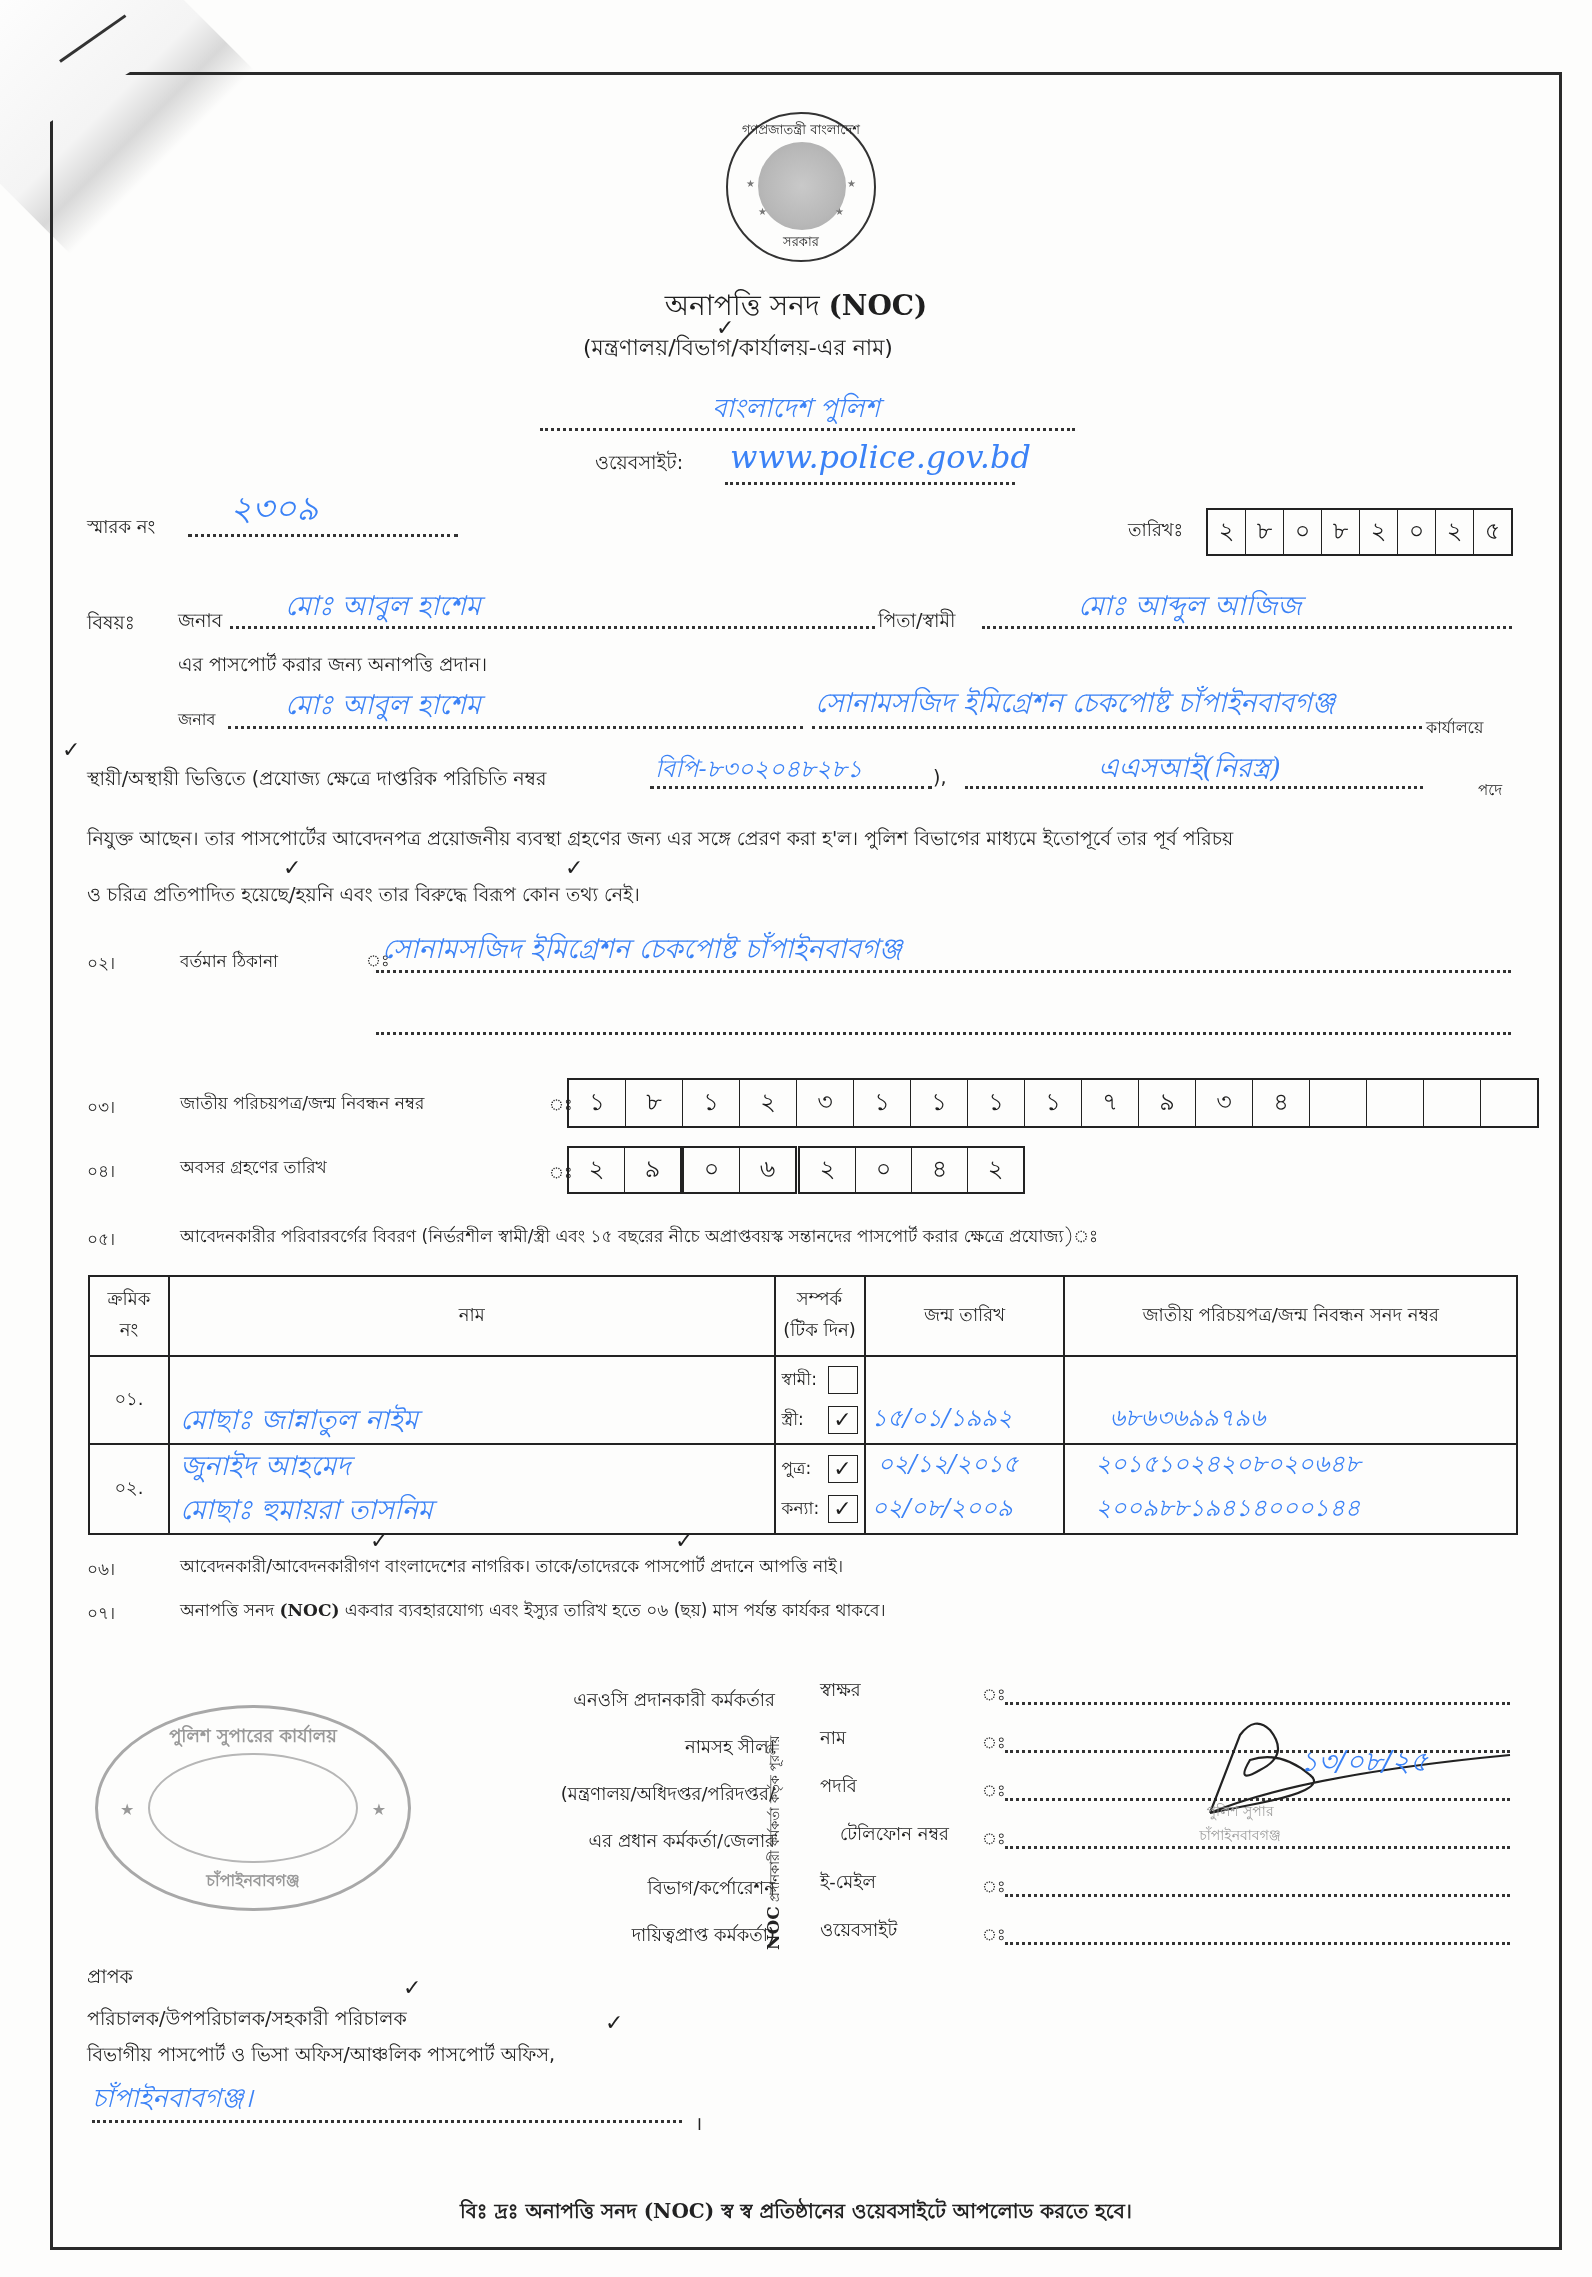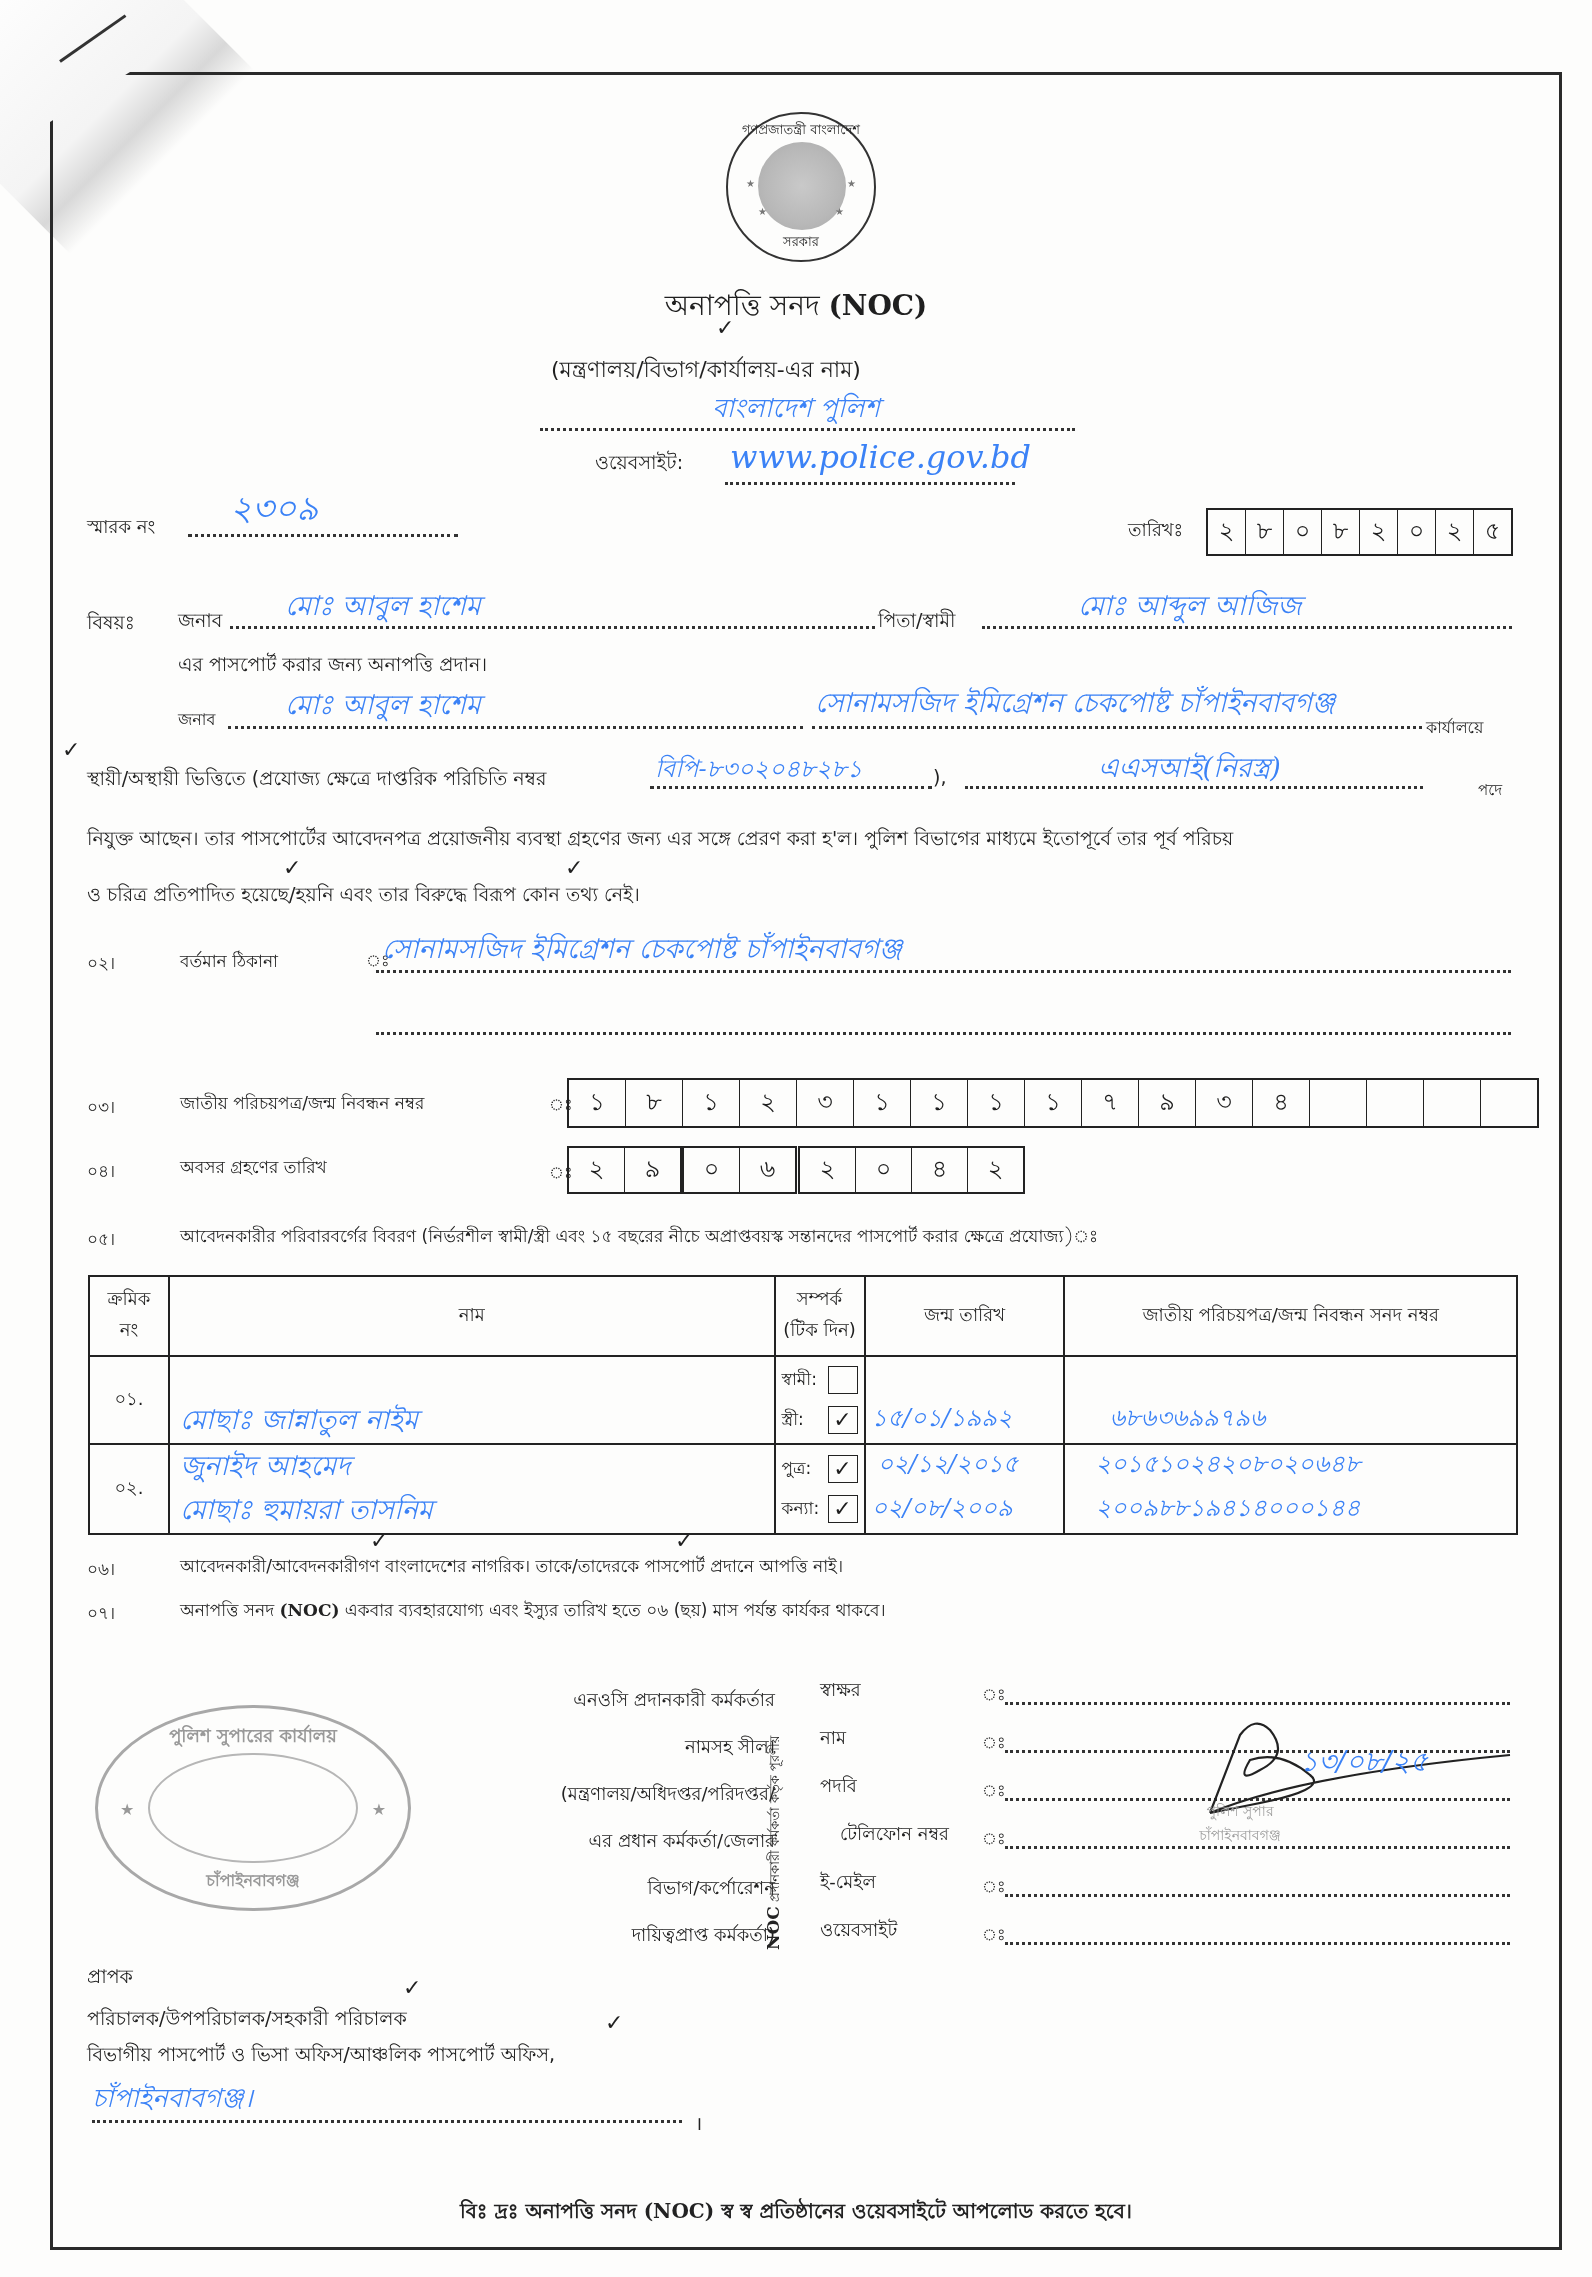--- a/index.html
+++ b/index.html
@@ -74,21 +74,21 @@
   <span class="star" style="left:30px;top:92px;">★</span>
   <span class="star" style="right:30px;top:92px;">★</span>
   <div class="emblem-bot">সরকার</div>
 </div>
 
 <div class="abs center" style="left:0;width:1592px;top:284px;font-size:28px;">
   <span>অনাপত্তি সনদ</span>
   <span style="font-family:'DejaVu Serif',serif;font-weight:bold;">(NOC)</span>
 </div>
 <span class="tick" style="left:716px;top:315px;">✓</span>
-<div class="abs center" style="left:0;width:1412px;top:352px;font-size:22px;">(মন্ত্রণালয়/বিভাগ/কার্যালয়-এর নাম)</div>
+<div class="abs center" style="left:0;width:1412px;top:330px;font-size:22px;padding-left:32px;">(মন্ত্রণালয়/বিভাগ/কার্যালয়-এর নাম)</div>
 <div class="abs center hand" style="left:0;width:1592px;top:388px;font-size:26px;">বাংলাদেশ পুলিশ</div>
 <div class="abs dots" style="left:540px;width:535px;top:428px;"></div>
 <div class="abs" style="left:595px;top:448px;font-size:19px;">ওয়েবসাইট:</div>
 <div class="abs hand" style="left:730px;top:438px;font-size:32px;">www.police.gov.bd</div>
 <div class="abs dots" style="left:725px;width:290px;top:482px;"></div>
 
 <div class="abs print" style="left:87px;top:513px;font-size:18px;">স্মারক নং</div>
 <div class="abs hand" style="left:230px;top:482px;font-size:34px;">২৩০৯</div>
 <div class="abs dots" style="left:188px;width:270px;top:534px;"></div>
 

